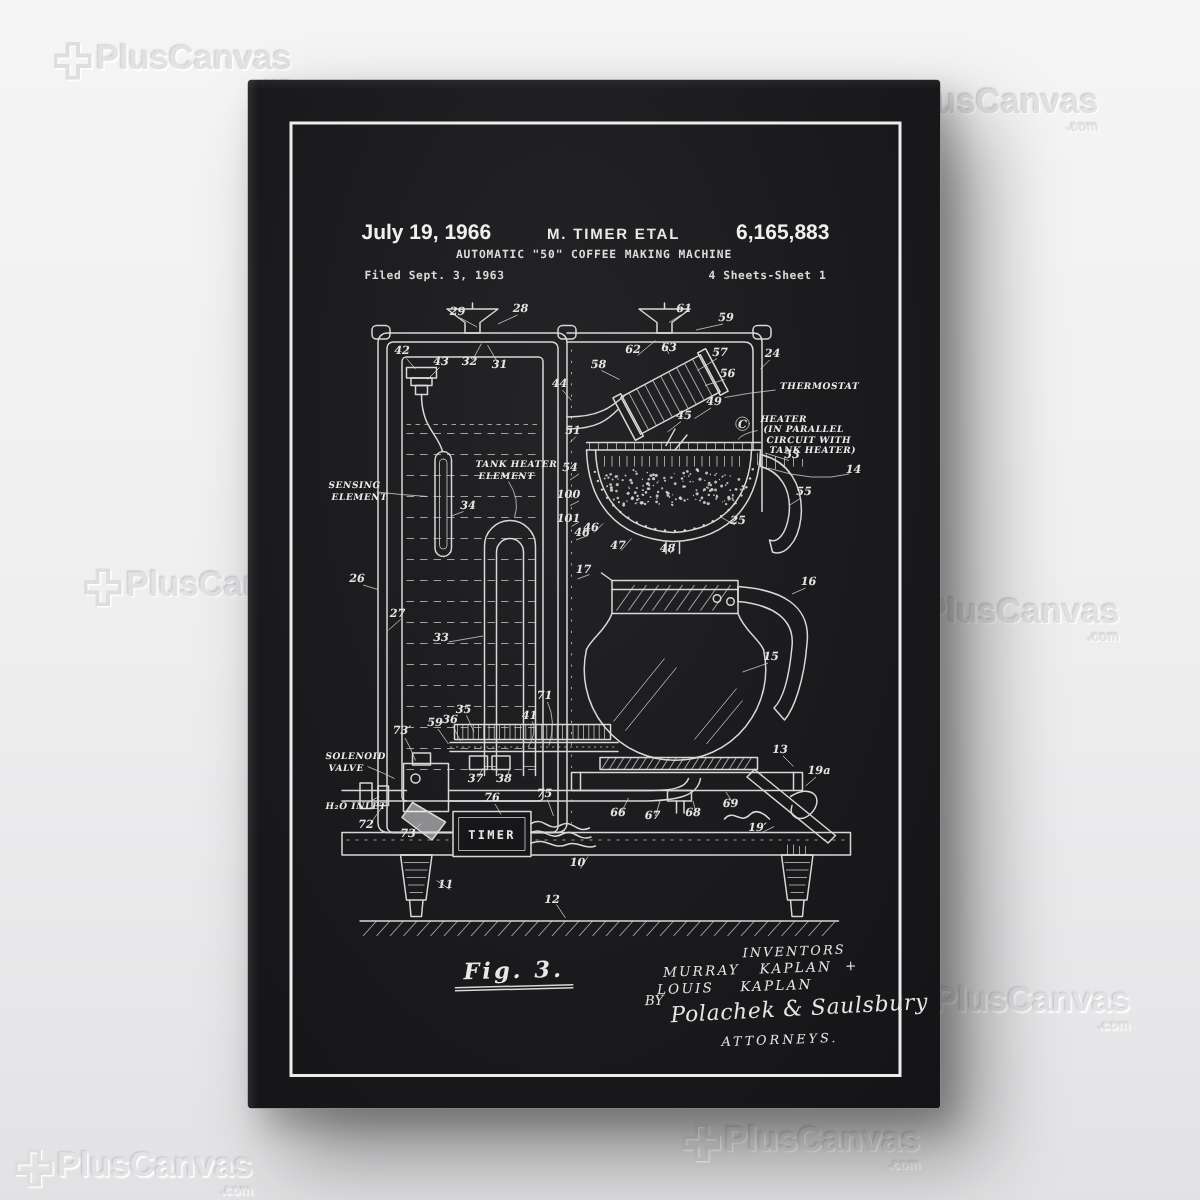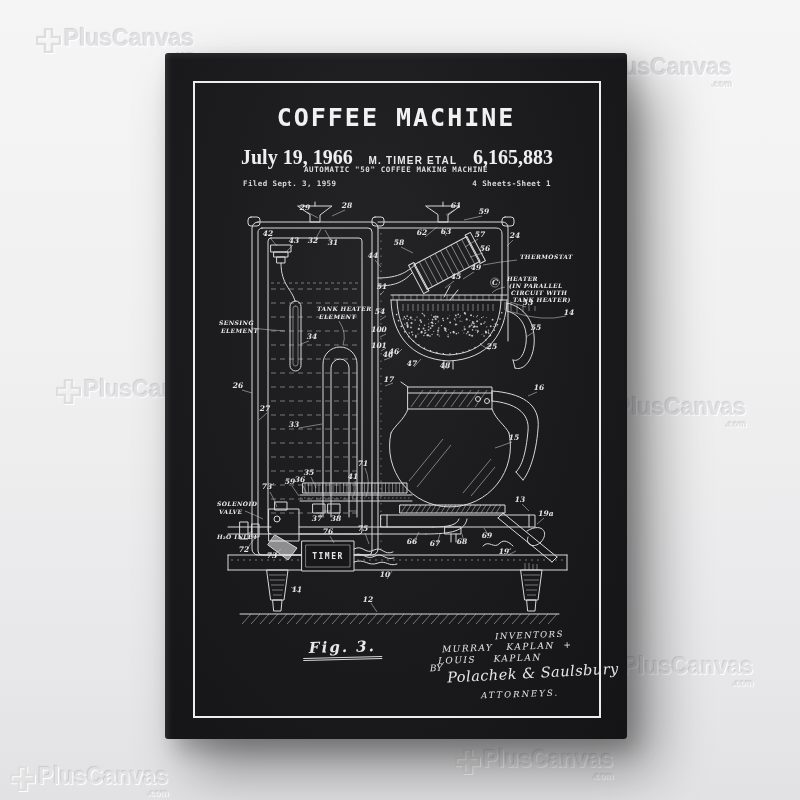--- a/index.html
+++ b/index.html
@@ -24,21 +24,21 @@
   .canvas{position:absolute;left:165px;top:53px;width:462px;height:686px;border-radius:3px;
      background:
        linear-gradient(90deg,rgba(255,255,255,.09) 0px,rgba(255,255,255,0) 7px),
        linear-gradient(180deg,rgba(255,255,255,.06) 0px,rgba(255,255,255,0) 7px),
        radial-gradient(ellipse at 45% 32%,#242427 0%,#1c1c1f 45%,#141416 100%);
      box-shadow:26px 30px 55px rgba(0,0,0,.40),10px 12px 22px rgba(0,0,0,.22)}
   .frame{position:absolute;left:28px;top:28px;right:26px;bottom:21px;border:2px solid #ededee}
   .title{position:absolute;top:50px;left:0;right:0;text-align:center;color:#f1f1f1;
      font-family:"DejaVu Sans Mono",monospace;font-weight:bold;font-size:25px;letter-spacing:2px}
   .row2{position:absolute;top:93px;left:76px;right:74px;display:flex;justify-content:space-between;align-items:baseline}
-  .pdate,.pnum{font-family:Liberation Serif, serif;font-weight:bold;font-size:20px;color:#efefef}
+  .pdate,.pnum{font-family:Liberation Sans, sans-serif;font-weight:bold;font-size:14px;color:#efefef}
   .pauth{font-family:"Liberation Sans",sans-serif;font-weight:bold;font-size:10px;letter-spacing:1.2px;color:#e9e9e9}
   .sub{position:absolute;top:112px;left:0;right:0;text-align:center;color:#dcdcdc;
      font-family:"DejaVu Sans Mono",monospace;font-size:7.5px;font-weight:bold;letter-spacing:.6px}
   .row4{position:absolute;top:126px;left:78px;right:76px;display:flex;justify-content:space-between;
      font-family:"DejaVu Sans Mono",monospace;font-size:7.5px;font-weight:bold;color:#d9d9d9;letter-spacing:.4px}
   .fig{position:absolute;left:138px;top:585px;color:#e8e8e8;font-family:"DejaVu Serif",serif;
      font-style:italic;font-weight:bold;font-size:15px;letter-spacing:2px;border-bottom:3px double #d8d8d8;
      padding:0 6px 1px 6px;transform:rotate(-1.5deg)}
   .inv{position:absolute;color:#e6e6e6;font-family:"DejaVu Serif",serif;font-style:italic;white-space:pre}
   .inv-label{left:330px;top:577px;font-size:8.5px;letter-spacing:1.5px;transform:rotate(-2deg)}
@@ -168,29 +168,28 @@
       <span class="tcol">
         <span class="brand">PlusCanvas</span>
         <span class="tld">.com</span>
       </span>
     </div>
   </div>
 
 <div class="canvas">
   <div class="frame"></div>
 
-  <div class="title">COFFEE MACHINE</div>
   <div class="row2">
     <span class="pdate">July 19, 1966</span>
     <span class="pauth">M. TIMER ETAL</span>
     <span class="pnum">6,165,883</span>
   </div>
   <div class="sub">AUTOMATIC "50" COFFEE MAKING MACHINE</div>
   <div class="row4">
-    <span>Filed Sept. 3, 1959</span>
+    <span>Filed Sept. 3, 1963</span>
     <span>4 Sheets-Sheet 1</span>
   </div>
 
   <svg class="draw" width="402" height="430" viewBox="0 0 402 430">
     <g id="decor">
         <path d="M76,88 H165 M76,102 H165 M76,116 H165 M76,130 H165 M76,144 H165 M76,158 H165 M76,172 H165 M76,186 H165 M76,200 H165 M76,214 H165 M76,228 H165 M76,242 H165 M76,256 H165 M76,270 H165 M76,284 H165 M76,298 H165 M76,312 H165 " class="dec" stroke-dasharray="5,4" opacity=".5"></path>
         <path d="M76,82 H165" class="dec" stroke-dasharray="3,3" opacity=".9"></path>
         <path d="M186,32 V348" class="dec" stroke-dasharray="1.5,6" opacity=".6"></path>
         <path d="M198,94 V99 M204,94 V99 M210,94 V99 M216,94 V99 M222,94 V99 M228,94 V99 M234,94 V99 M240,94 V99 M246,94 V99 M252,94 V99 M258,94 V99 M264,94 V99 M270,94 V99 M276,94 V99 M282,94 V99 M288,94 V99 M294,94 V99 M300,94 V99 M306,94 V99 " class="dec"></path>
         <circle cx="306.81997043962554" cy="111.81140792252349" r="0.8" fill="#e3e3e3" fill-opacity="0.9" stroke="none"></circle>

